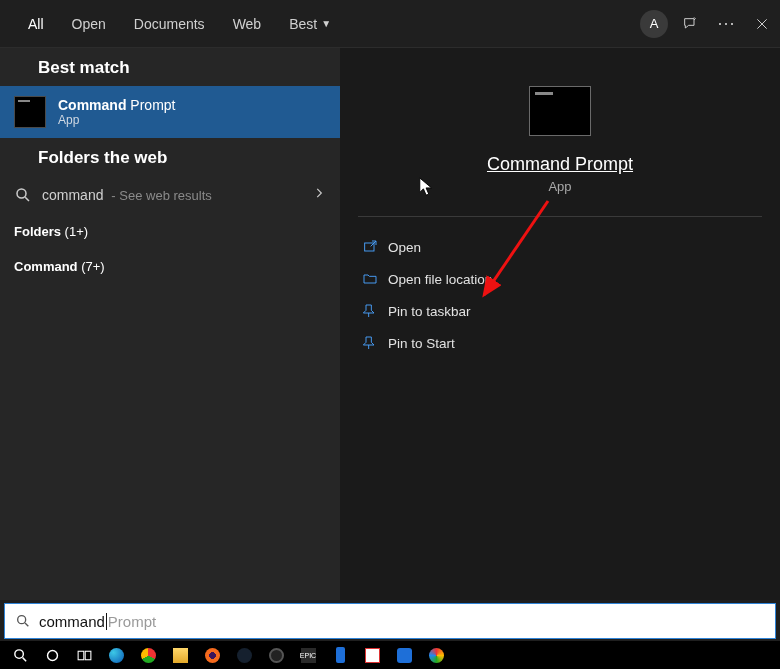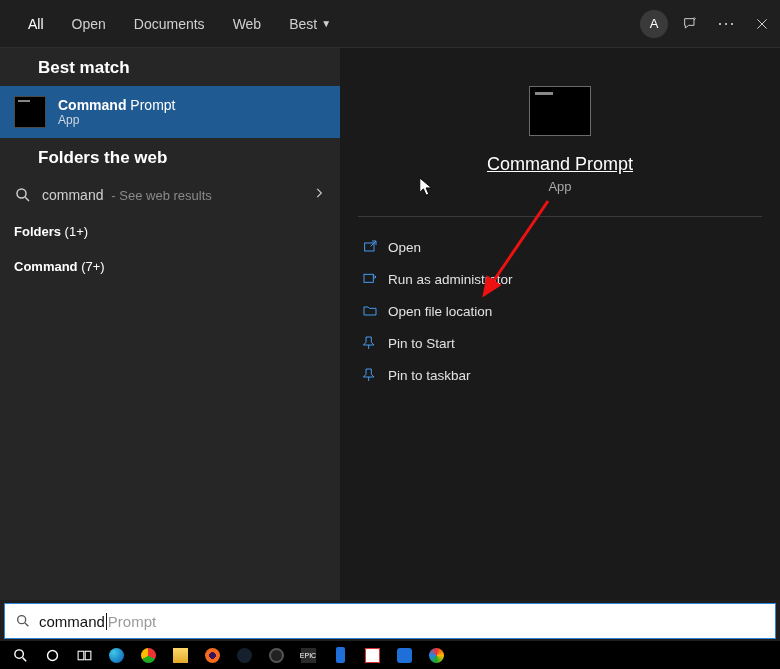--- a/index.html
+++ b/index.html
@@ -155,51 +155,42 @@
                 <rect x="4" y="6" width="14" height="12"></rect>
                 <path d="M15 3h6v6"></path>
                 <path d="M21 3l-8 8"></path>
               </svg>
             </span>
         <span>Open</span>
       </div>
       <div class="act">
         <span class="act-icn">
               <svg viewBox="0 0 24 24">
-                <rect x="3" y="5" width="14" height="12"></rect>
-                <path d="M17 9l2-2 2 2-2 2z"></path>
-              </svg>
-            </span>
-        <span>Run as administrator</span>
-      </div>
-      <div class="act">
-        <span class="act-icn">
-              <svg viewBox="0 0 24 24">
                 <path d="M3 6h6l2 2h10v10H3z"></path>
               </svg>
             </span>
         <span>Open file location</span>
       </div>
       <div class="act">
         <span class="act-icn">
               <svg viewBox="0 0 24 24">
                 <path d="M6 3h8v8l4 4H2l4-4z"></path>
                 <path d="M10 15v6"></path>
               </svg>
             </span>
-        <span>Pin to Start</span>
+        <span>Pin to taskbar</span>
       </div>
       <div class="act">
         <span class="act-icn">
               <svg viewBox="0 0 24 24">
                 <path d="M6 3h8v8l4 4H2l4-4z"></path>
                 <path d="M10 15v6"></path>
               </svg>
             </span>
-        <span>Pin to taskbar</span>
+        <span>Pin to Start</span>
       </div>
     </div>
   </div>
 </div>
 
 <div class="cursor">
   <svg viewBox="0 0 20 24">
         <path d="M2 2l0 16 4-4 3 7 3-1-3-7 6 0z" fill="#fff" stroke="#000" stroke-width="1"></path>
       </svg>
 </div>

